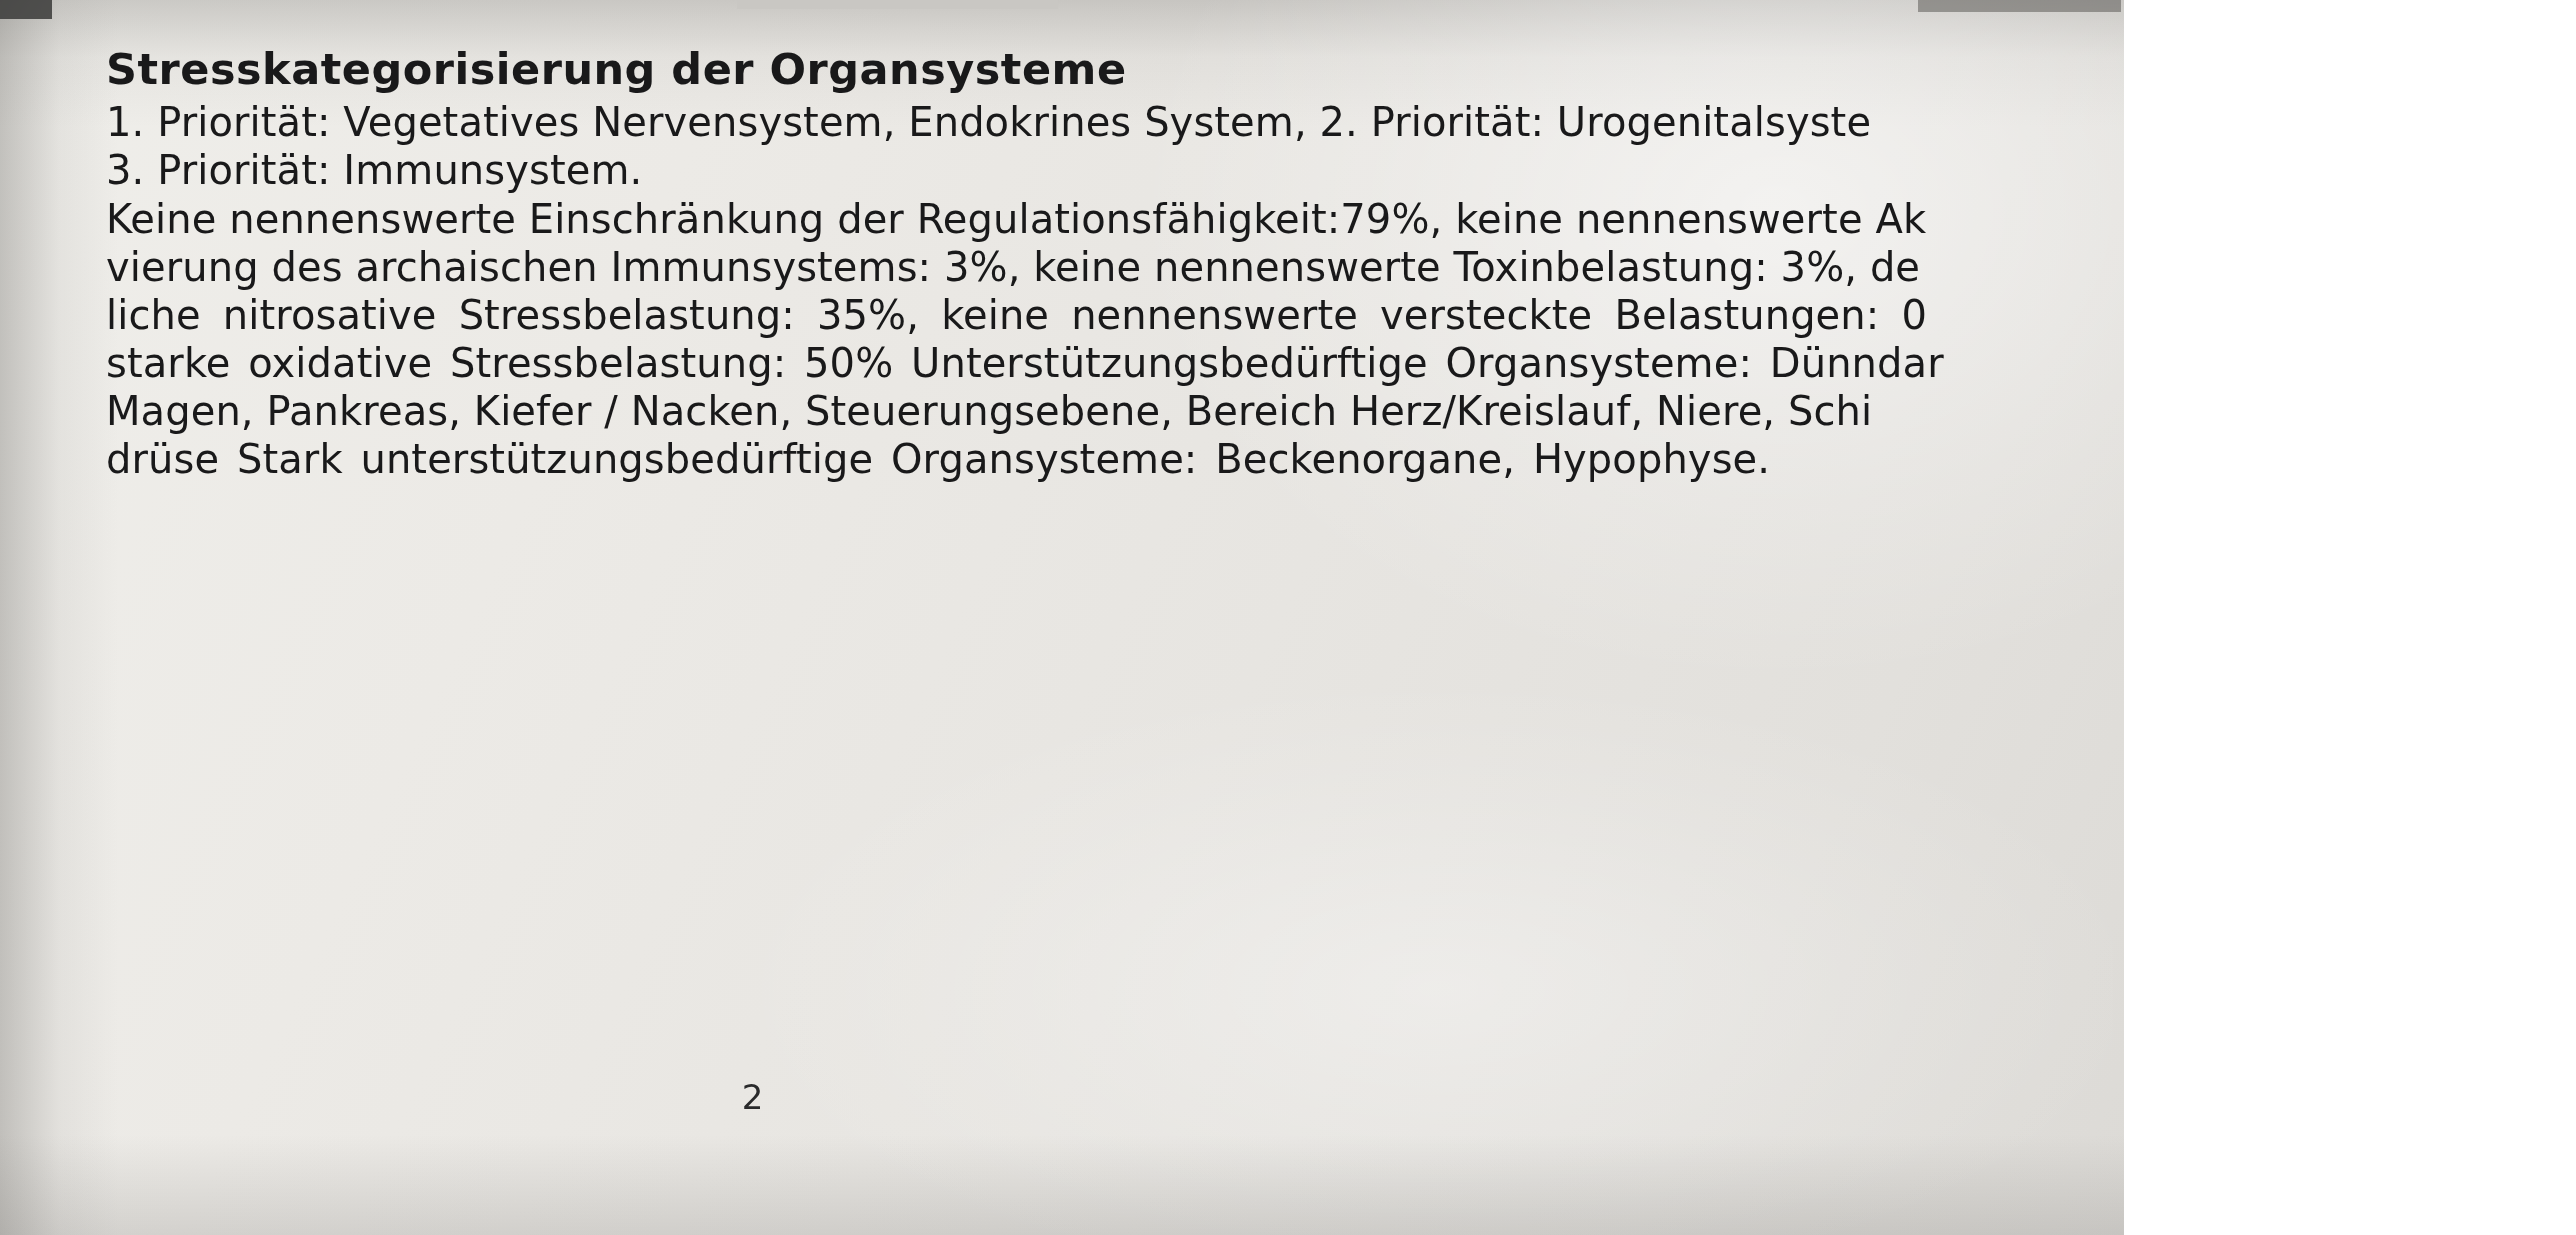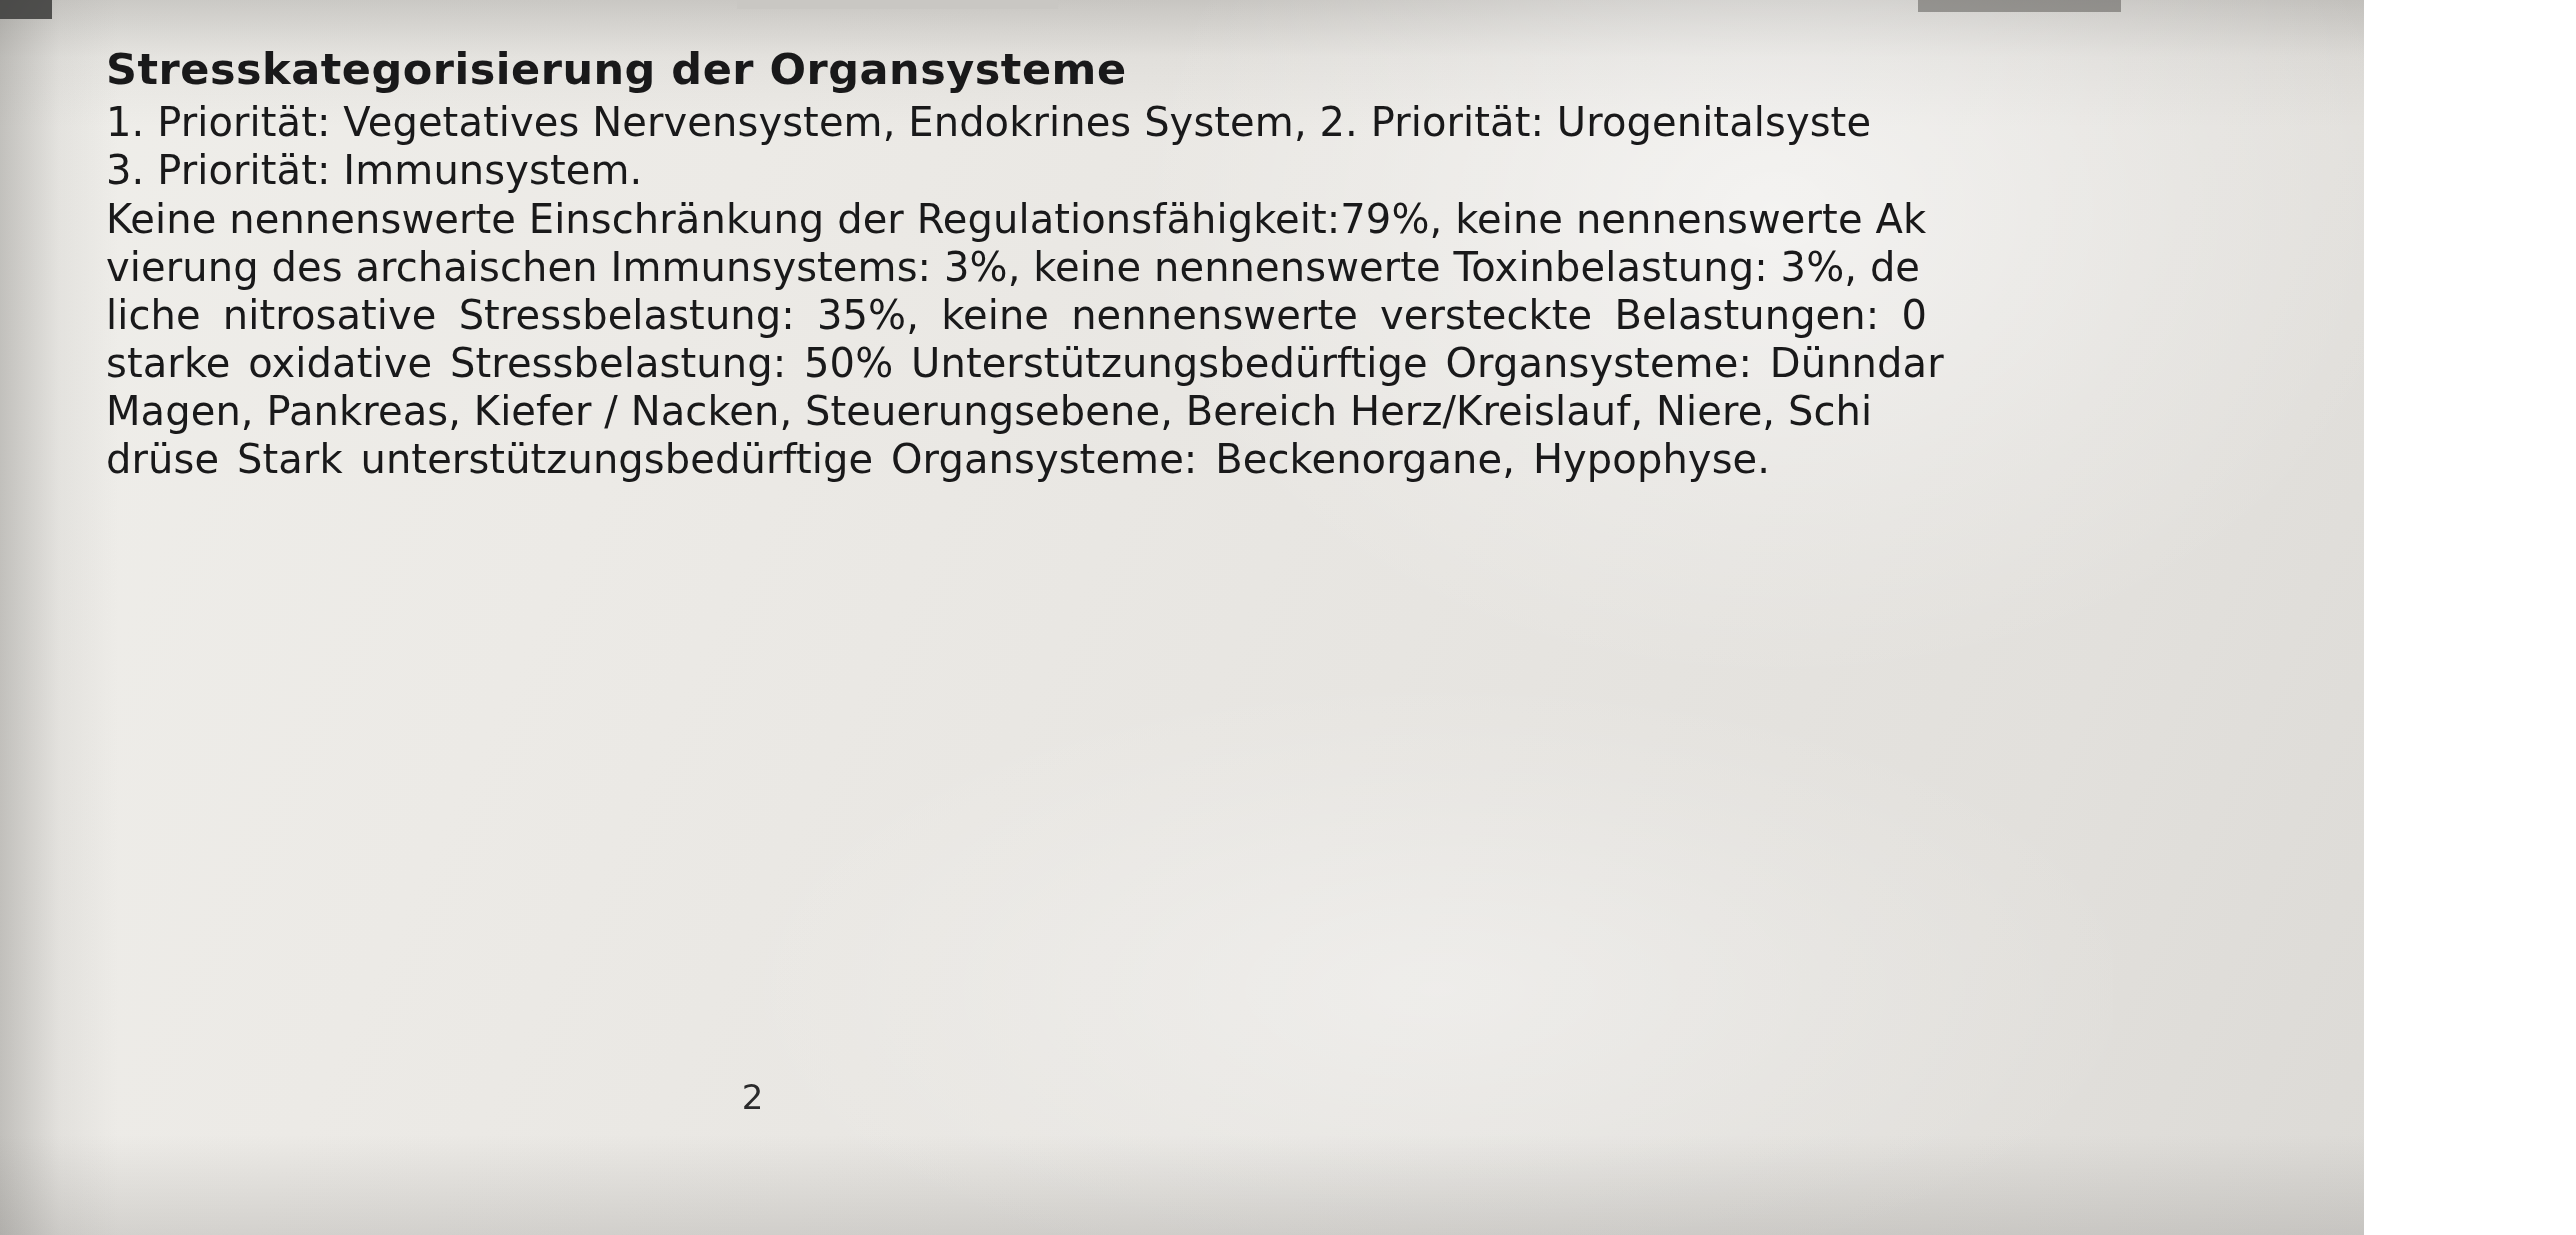--- a/index.html
+++ b/index.html
@@ -10,21 +10,21 @@
   body {
     width: 2576px;
     height: 1236px;
     overflow: hidden;
     font-family: "DejaVu Sans", sans-serif;
   }
 
   
   .page-photo {
     position: relative;
-    width: 2364px;
+    width: 2124px;
     height: 1236px;
     background: #e9e7e3;
     overflow: hidden;
   }
 
   
   .paper-sheet {
     position: absolute;
     inset: 0;
     background:

